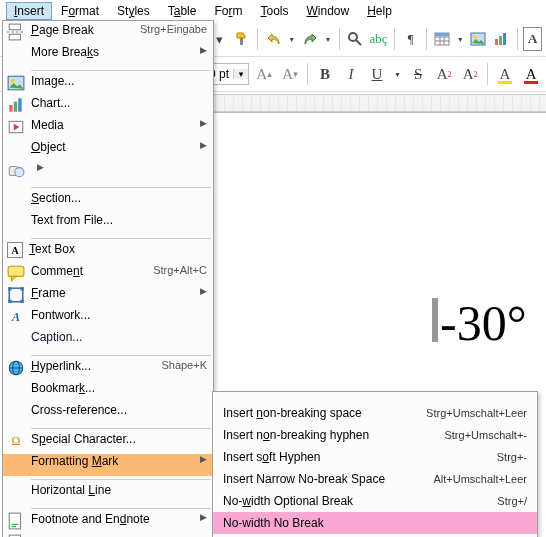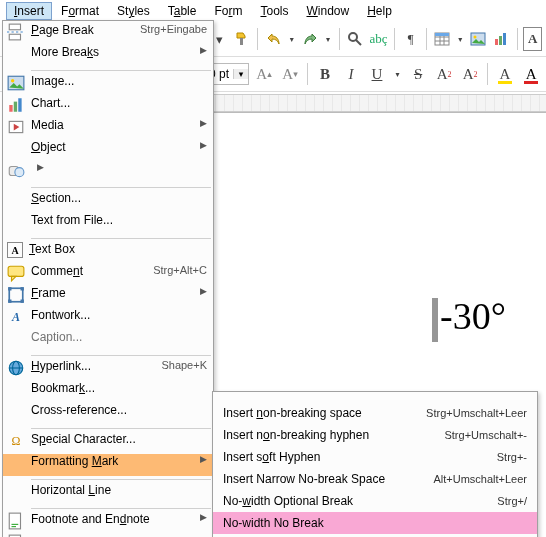--- a/index.html
+++ b/index.html
@@ -51,21 +51,21 @@
     left:200px; top:30px;
     width: 340px; height: 440px;
     background:#fff;
     border:1px solid #bbb;
   }
   .doc-text {
     position:absolute;
     right: 40px;
     top: 190px;
     font-family: "Times New Roman", serif;
-    font-size: 38px;
+    font-size: 50px;
   }
   .cursor-mark {
     position:absolute;
     right: 128px;
     top: 185px;
     width: 6px;
     height: 44px;
     background: #969696;
   }
   
@@ -81,21 +81,21 @@
   }
   .menu .row {
     display:flex;
     height: 22px;
     padding: 0 6px 0 4px;
     position:relative;
   }
   .menu .row.highlight {
     background:#fdba74;
   }
-  .menu .row.disabled { color:#737373; }
+  .menu .row.disabled { color:#0f172a; }
   .menu .icon {
     width: 18px; height:18px;
     display:flex;align-items:center;justify-content:center;
     margin-right: 6px;
     font-size:12px;
   }
   .menu .lbl { flex:1; white-space:nowrap; }
   .menu .lbl u { text-decoration: underline; }
   .menu .accel { color:#555; font-size:11px; margin-left:8px;}
   .menu .arrow { margin-left:6px; font-size:9px; color:#555;}

